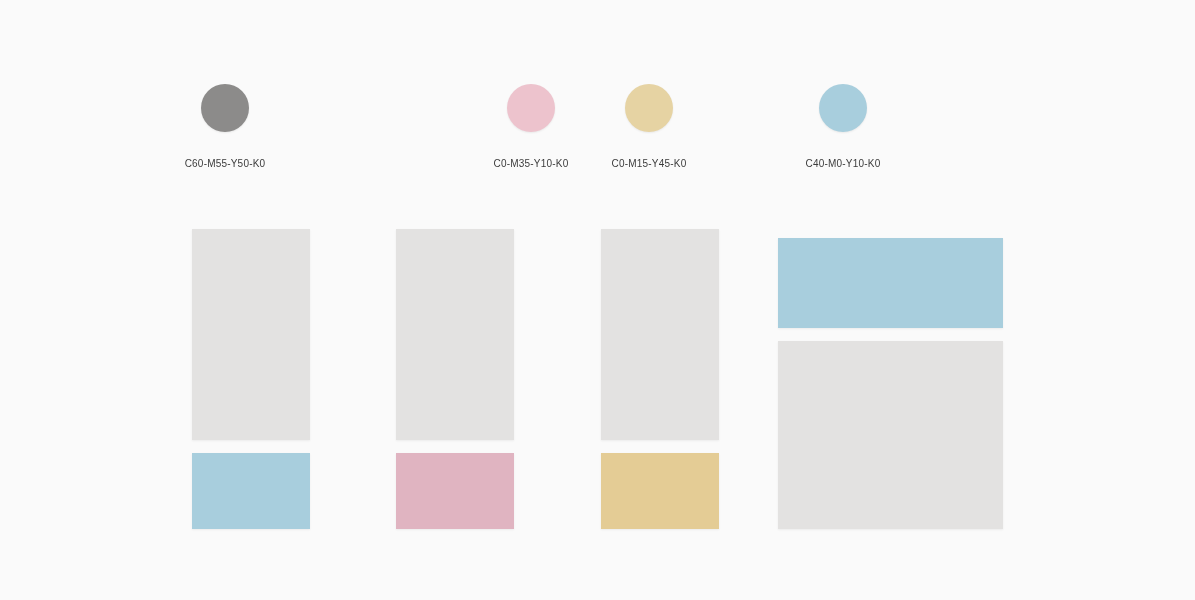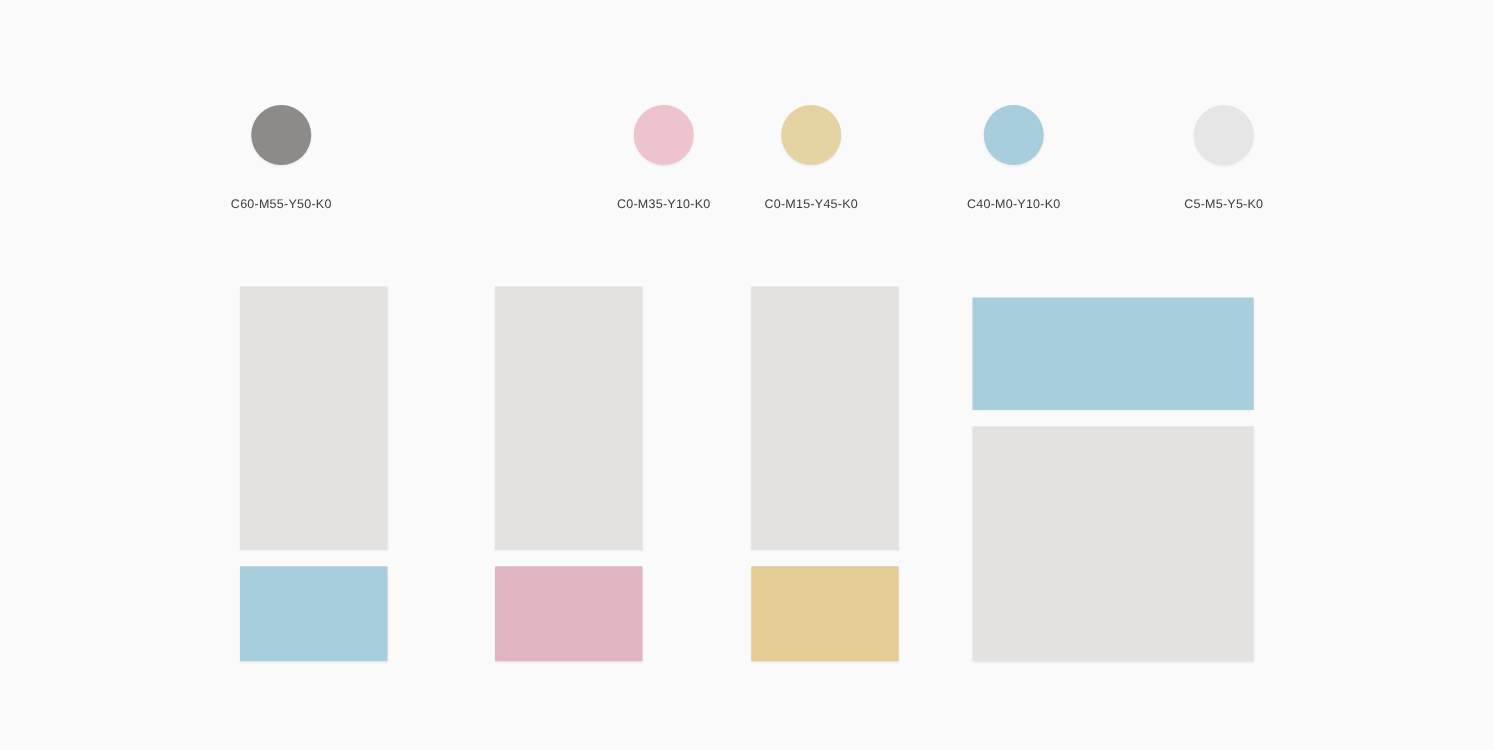--- a/index.html
+++ b/index.html
@@ -78,27 +78,23 @@
         <div class="swatch-label">C60-M55-Y50-K0</div>
       </div>
       <div class="swatch" style="left: 446px;">
         <div class="swatch-dot" style="background: rgb(237, 195, 205);"></div>
         <div class="swatch-label">C0-M35-Y10-K0</div>
       </div>
       <div class="swatch" style="left: 564px;">
         <div class="swatch-dot" style="background: rgb(230, 211, 163);"></div>
         <div class="swatch-label">C0-M15-Y45-K0</div>
       </div>
-      <div class="swatch" style="left: 726px; align-items: center;">
+      <div class="swatch" style="left: 758px; align-items: center;">
         <div class="swatch-dot" style="background: rgb(168, 206, 221);"></div>
         <div class="swatch-label">C40-M0-Y10-K0</div>
-      </div>
-      <div class="swatch" style="left: 894px;">
-        <div class="swatch-dot" style="background: rgb(230, 230, 230);"></div>
-        <div class="swatch-label">C5-M5-Y5-K0</div>
       </div>
     </div>
 
   <div class="block-grid">
       <div class="block-col" style="left: 192px; top: 229px; width: 118px; height: 300px;">
         <div class="rect" style="left: 0px; top: 0px; width: 118px; height: 211px; background: rgb(227, 226, 225);"></div>
         <div class="rect" style="left: 0px; top: 224px; width: 118px; height: 76px; background: rgb(168, 206, 221);"></div>
       </div>
       <div class="block-col" style="left: 396px; top: 229px; width: 118px; height: 300px;">
         <div class="rect" style="left: 0px; top: 0px; width: 118px; height: 211px; background: rgb(227, 226, 225);"></div>

